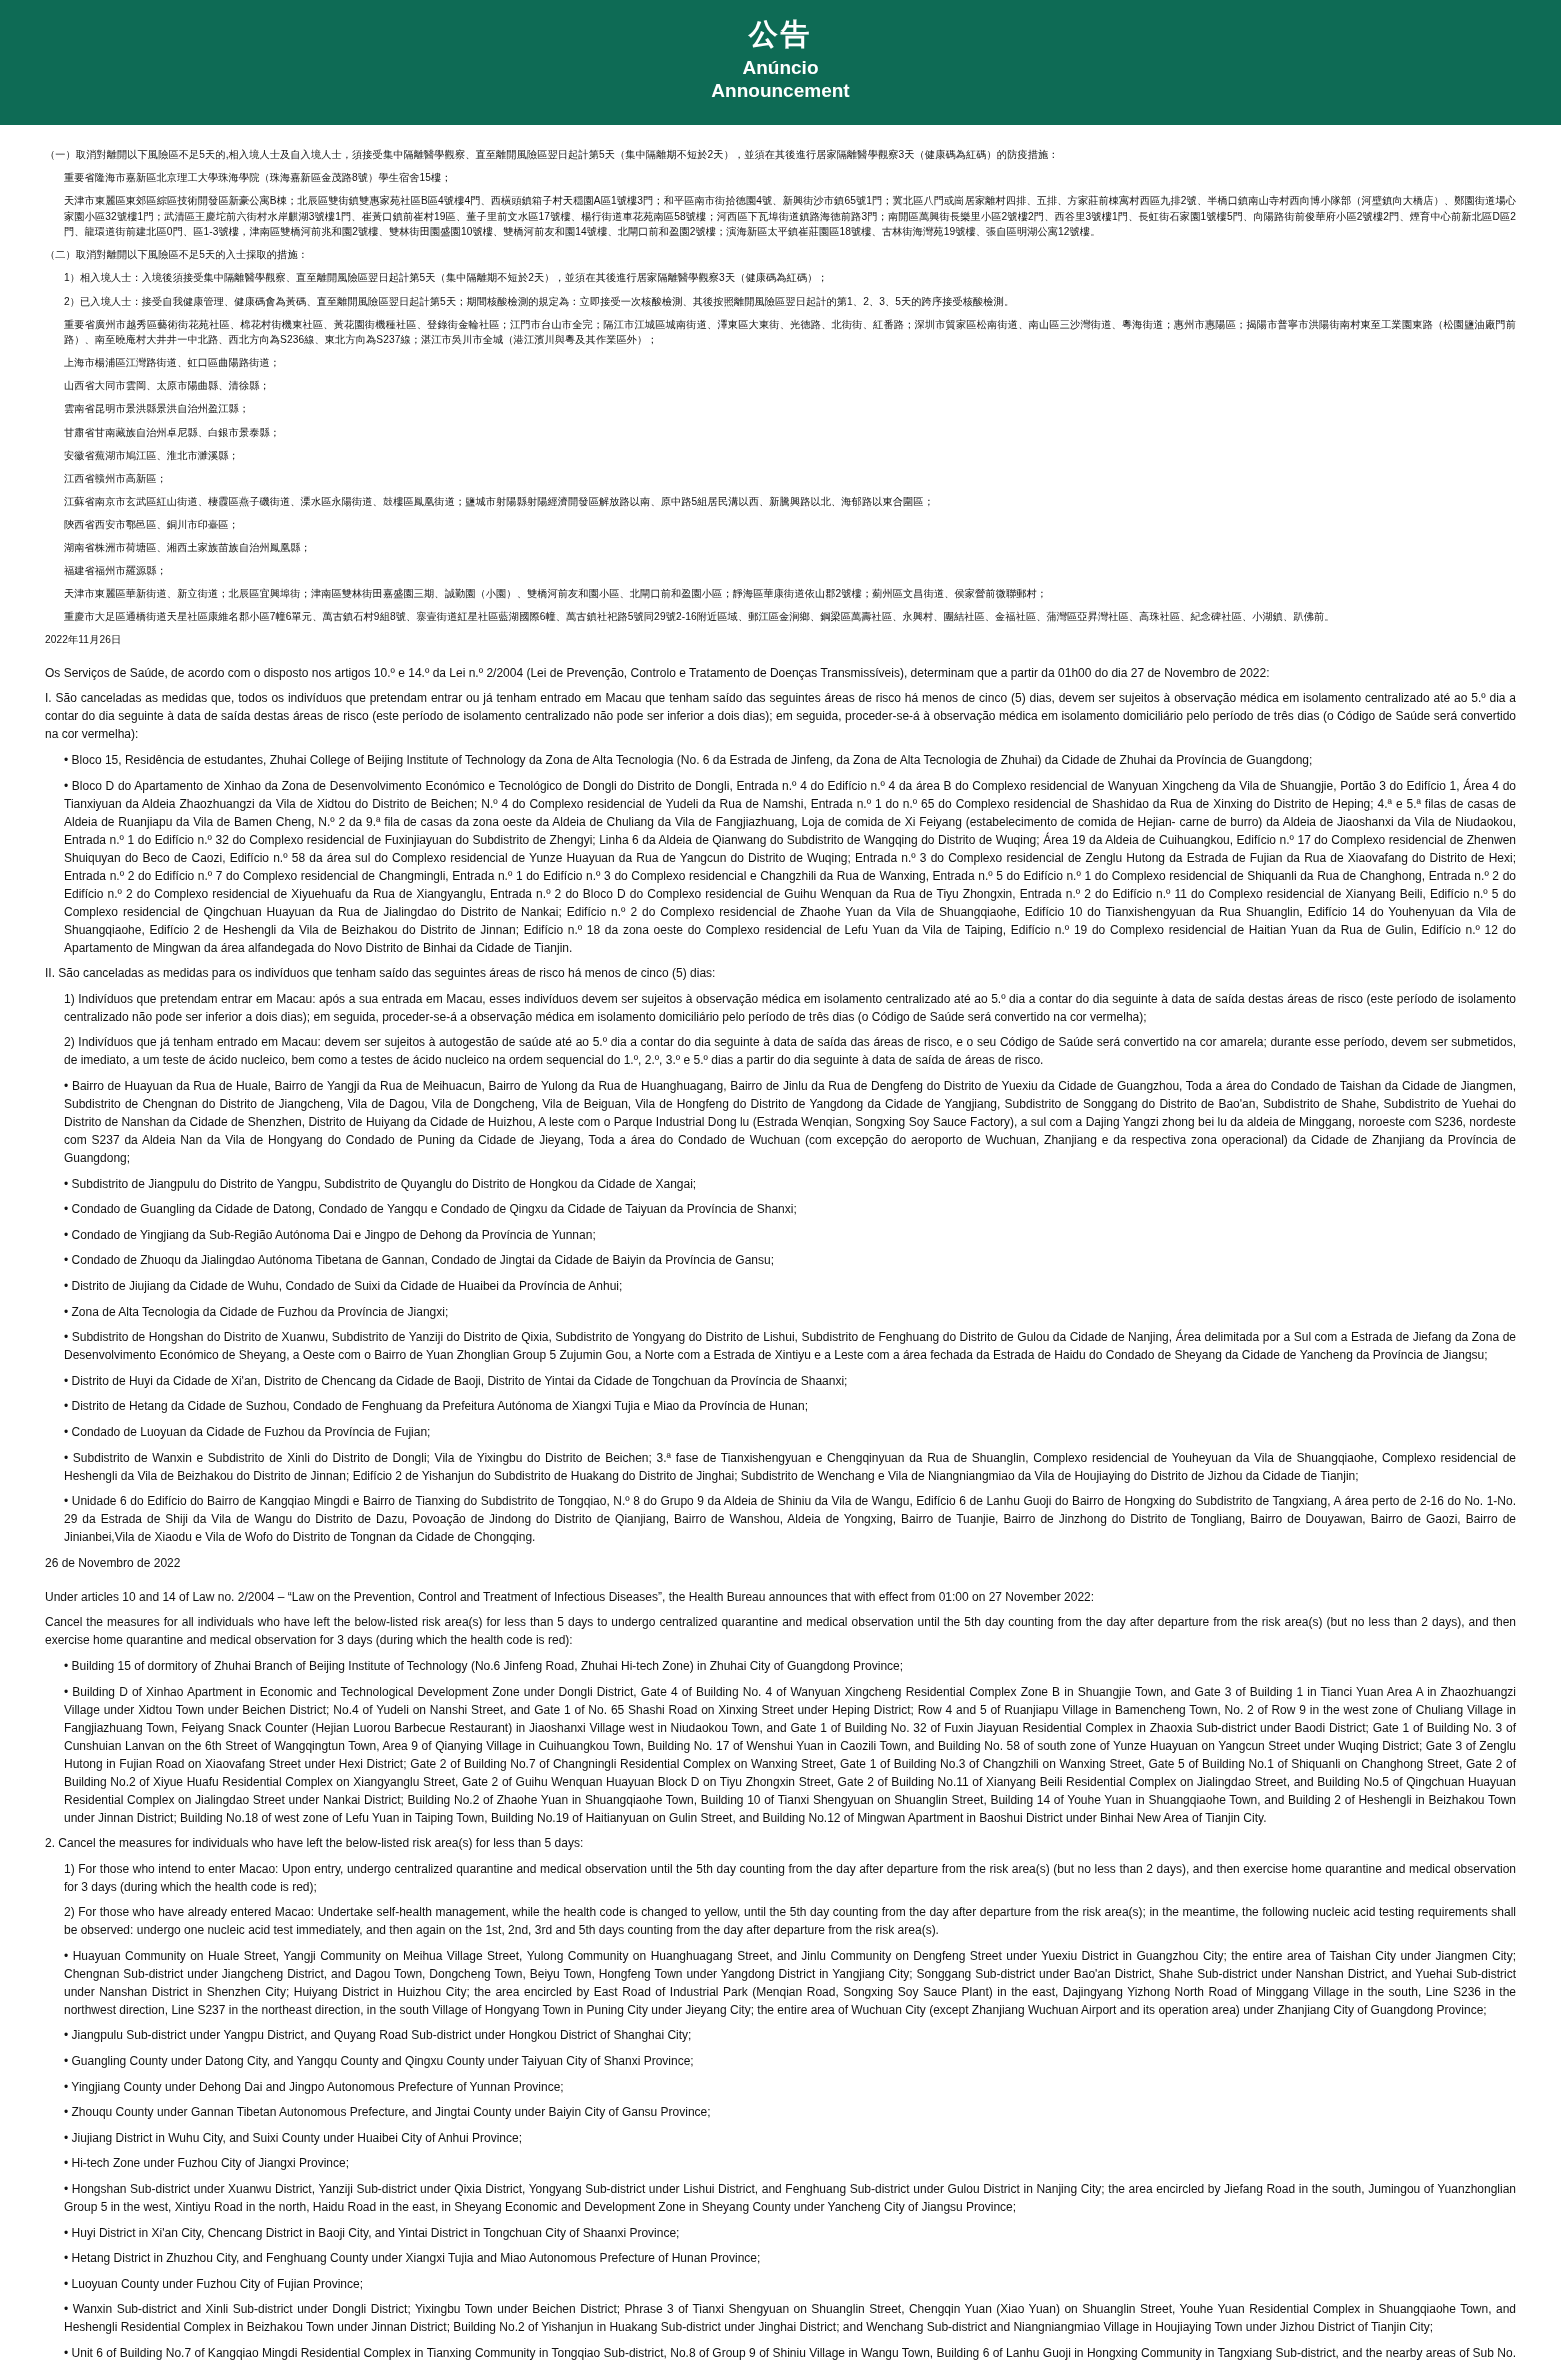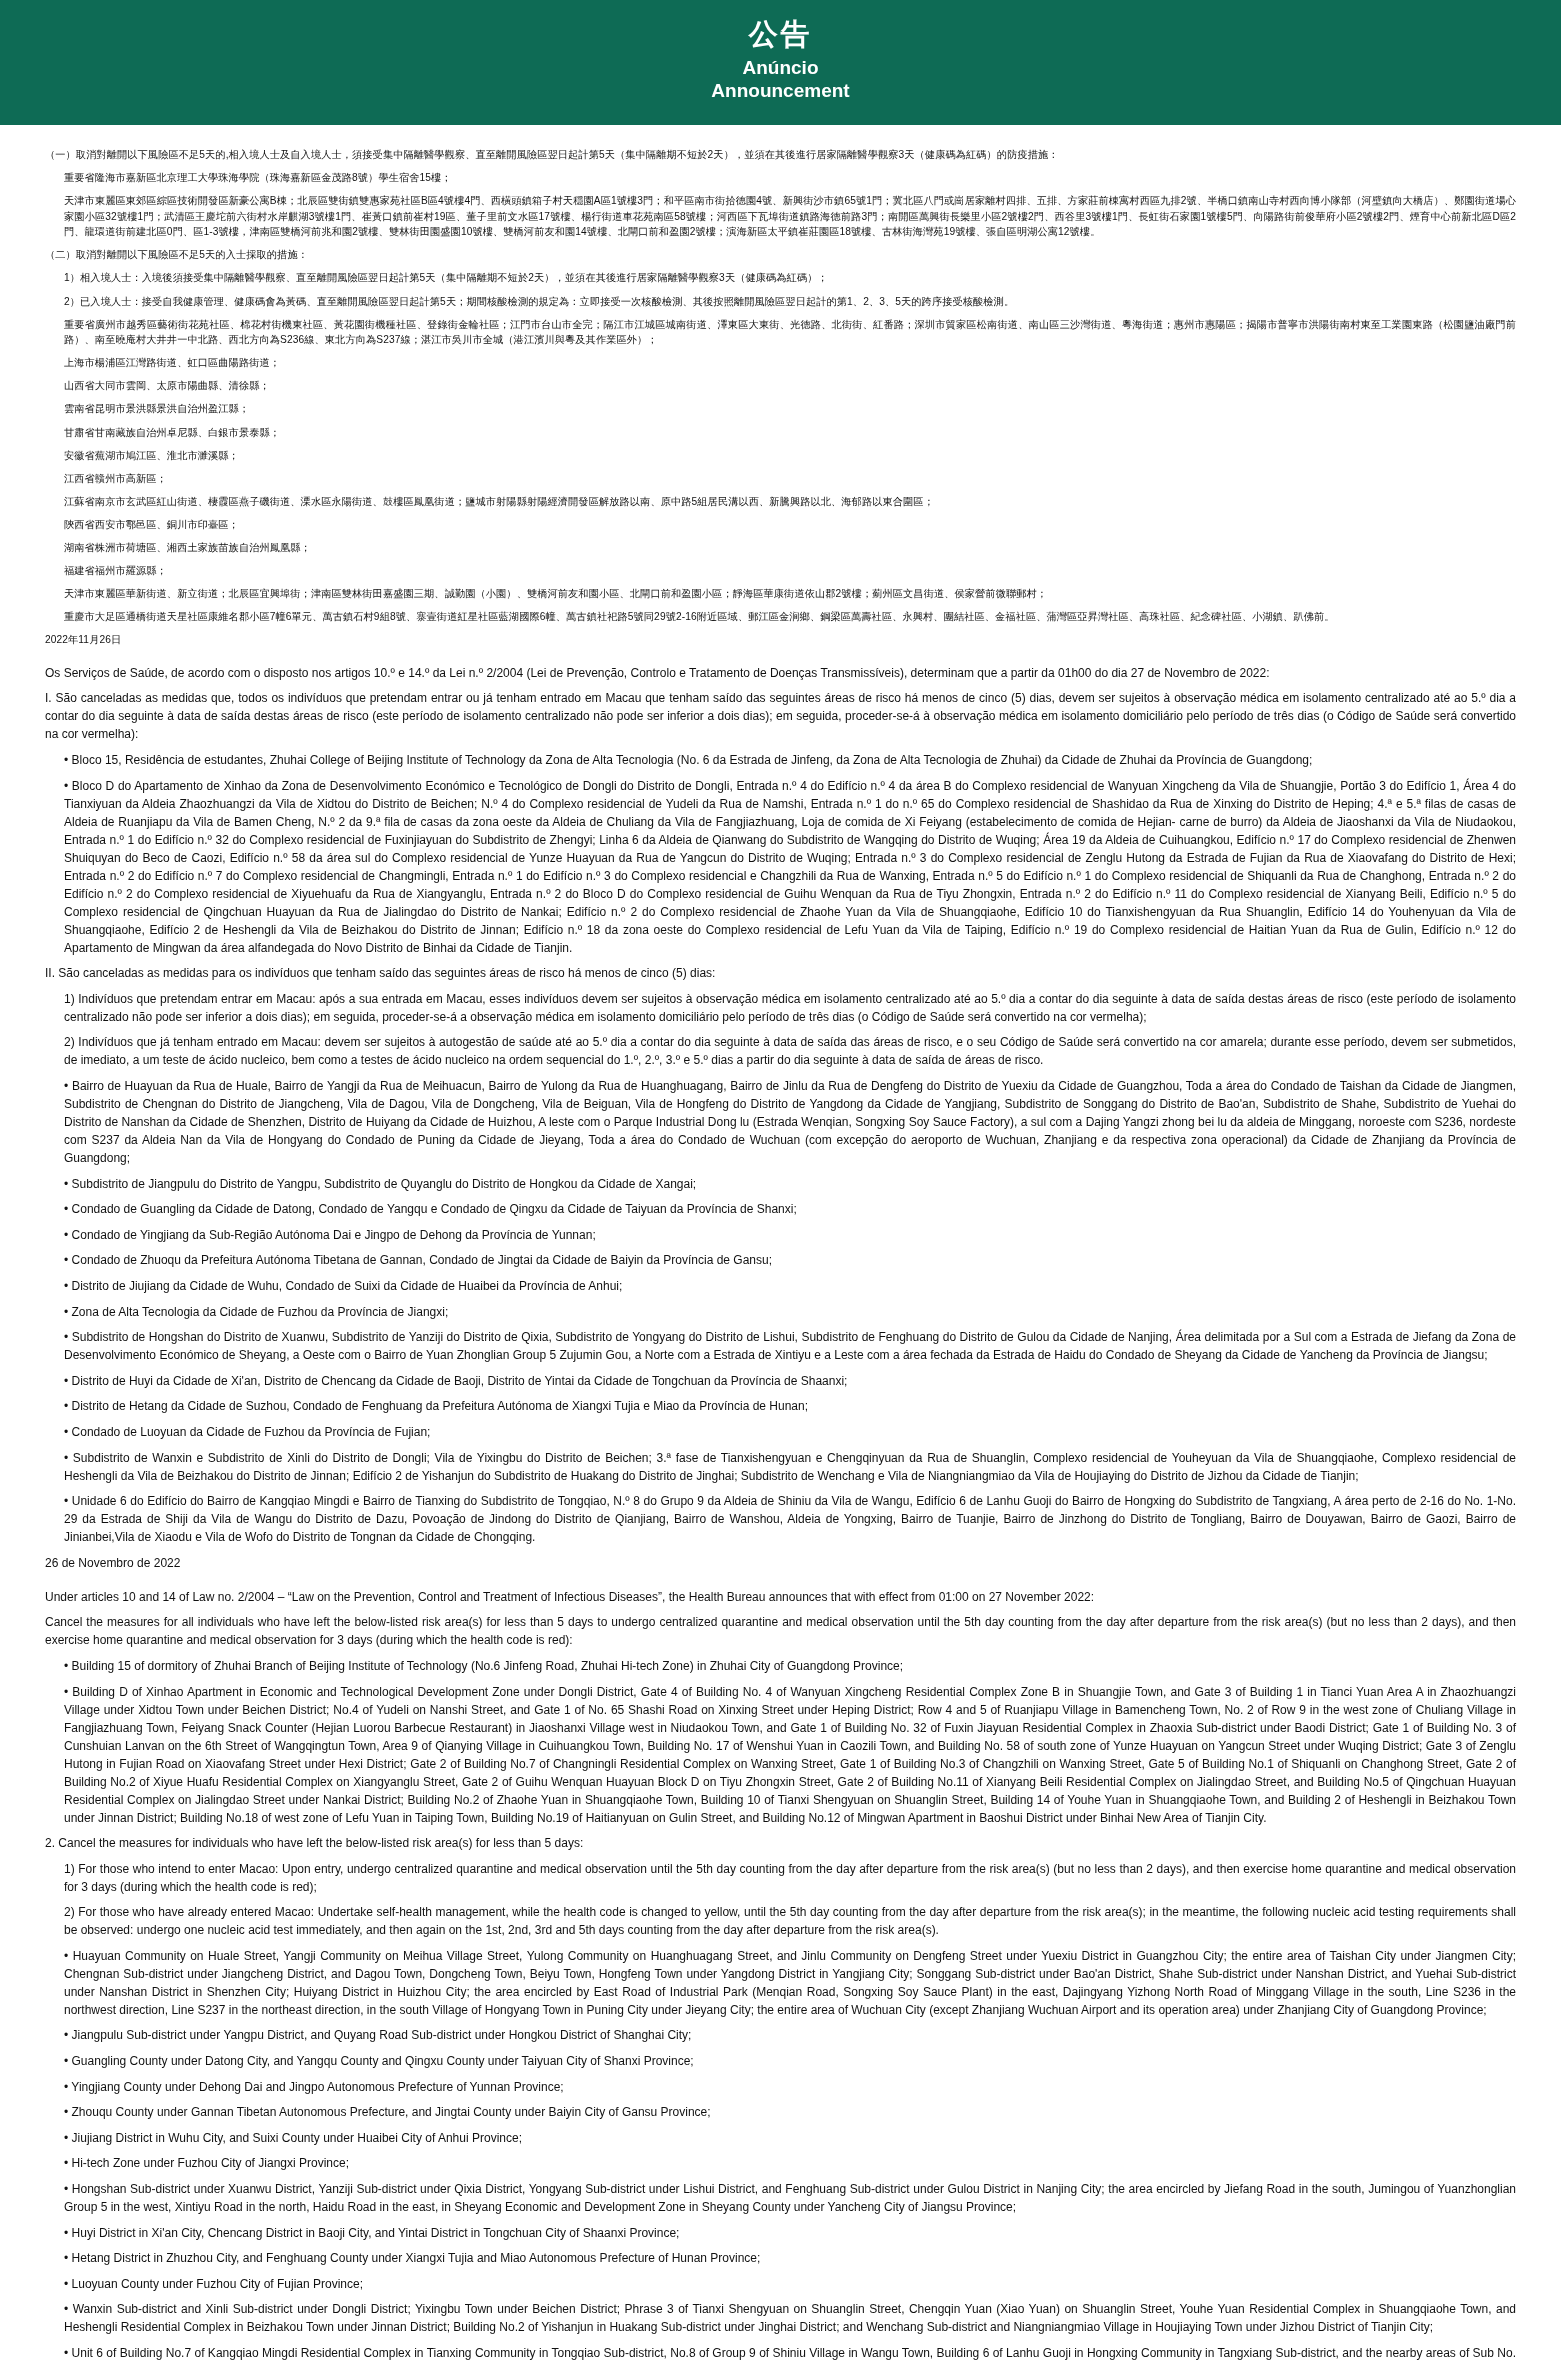--- a/index.html
+++ b/index.html
@@ -122,21 +122,21 @@
     <p class="t pt">I. São canceladas as medidas que, todos os indivíduos que pretendam entrar ou já tenham entrado em Macau que tenham saído das seguintes áreas de risco há menos de cinco (5) dias, devem ser sujeitos à observação médica em isolamento centralizado até ao 5.º dia a contar do dia seguinte à data de saída destas áreas de risco (este período de isolamento centralizado não pode ser inferior a dois dias); em seguida, proceder-se-á à observação médica em isolamento domiciliário pelo período de três dias (o Código de Saúde será convertido na cor vermelha):</p>
     <p class="t pt ind2">• Bloco 15, Residência de estudantes, Zhuhai College of Beijing Institute of Technology da Zona de Alta Tecnologia (No. 6 da Estrada de Jinfeng, da Zona de Alta Tecnologia de Zhuhai) da Cidade de Zhuhai da Província de Guangdong;</p>
     <p class="t pt ind2">• Bloco D do Apartamento de Xinhao da Zona de Desenvolvimento Económico e Tecnológico de Dongli do Distrito de Dongli, Entrada n.º 4 do Edifício n.º 4 da área B do Complexo residencial de Wanyuan Xingcheng da Vila de Shuangjie, Portão 3 do Edifício 1, Área 4 do Tianxiyuan da Aldeia Zhaozhuangzi da Vila de Xidtou do Distrito de Beichen; N.º 4 do Complexo residencial de Yudeli da Rua de Namshi, Entrada n.º 1 do n.º 65 do Complexo residencial de Shashidao da Rua de Xinxing do Distrito de Heping; 4.ª e 5.ª filas de casas de Aldeia de Ruanjiapu da Vila de Bamen Cheng, N.º 2 da 9.ª fila de casas da zona oeste da Aldeia de Chuliang da Vila de Fangjiazhuang, Loja de comida de Xi Feiyang (estabelecimento de comida de Hejian- carne de burro) da Aldeia de Jiaoshanxi da Vila de Niudaokou, Entrada n.º 1 do Edifício n.º 32 do Complexo residencial de Fuxinjiayuan do Subdistrito de Zhengyi; Linha 6 da Aldeia de Qianwang do Subdistrito de Wangqing do Distrito de Wuqing; Área 19 da Aldeia de Cuihuangkou, Edifício n.º 17 do Complexo residencial de Zhenwen Shuiquyan do Beco de Caozi, Edifício n.º 58 da área sul do Complexo residencial de Yunze Huayuan da Rua de Yangcun do Distrito de Wuqing; Entrada n.º 3 do Complexo residencial de Zenglu Hutong da Estrada de Fujian da Rua de Xiaovafang do Distrito de Hexi; Entrada n.º 2 do Edifício n.º 7 do Complexo residencial de Changmingli, Entrada n.º 1 do Edifício n.º 3 do Complexo residencial e Changzhili da Rua de Wanxing, Entrada n.º 5 do Edifício n.º 1 do Complexo residencial de Shiquanli da Rua de Changhong, Entrada n.º 2 do Edifício n.º 2 do Complexo residencial de Xiyuehuafu da Rua de Xiangyanglu, Entrada n.º 2 do Bloco D do Complexo residencial de Guihu Wenquan da Rua de Tiyu Zhongxin, Entrada n.º 2 do Edifício n.º 11 do Complexo residencial de Xianyang Beili, Edifício n.º 5 do Complexo residencial de Qingchuan Huayuan da Rua de Jialingdao do Distrito de Nankai; Edifício n.º 2 do Complexo residencial de Zhaohe Yuan da Vila de Shuangqiaohe, Edifício 10 do Tianxishengyuan da Rua Shuanglin, Edifício 14 do Youhenyuan da Vila de Shuangqiaohe, Edifício 2 de Heshengli da Vila de Beizhakou do Distrito de Jinnan; Edifício n.º 18 da zona oeste do Complexo residencial de Lefu Yuan da Vila de Taiping, Edifício n.º 19 do Complexo residencial de Haitian Yuan da Rua de Gulin, Edifício n.º 12 do Apartamento de Mingwan da área alfandegada do Novo Distrito de Binhai da Cidade de Tianjin.</p>
     <p class="t pt">II. São canceladas as medidas para os indivíduos que tenham saído das seguintes áreas de risco há menos de cinco (5) dias:</p>
     <p class="t pt ind2">1) Indivíduos que pretendam entrar em Macau: após a sua entrada em Macau, esses indivíduos devem ser sujeitos à observação médica em isolamento centralizado até ao 5.º dia a contar do dia seguinte à data de saída destas áreas de risco (este período de isolamento centralizado não pode ser inferior a dois dias); em seguida, proceder-se-á a observação médica em isolamento domiciliário pelo período de três dias (o Código de Saúde será convertido na cor vermelha);</p>
     <p class="t pt ind2">2) Indivíduos que já tenham entrado em Macau: devem ser sujeitos à autogestão de saúde até ao 5.º dia a contar do dia seguinte à data de saída das áreas de risco, e o seu Código de Saúde será convertido na cor amarela; durante esse período, devem ser submetidos, de imediato, a um teste de ácido nucleico, bem como a testes de ácido nucleico na ordem sequencial do 1.º, 2.º, 3.º e 5.º dias a partir do dia seguinte à data de saída de áreas de risco.</p>
     <p class="t pt ind2">• Bairro de Huayuan da Rua de Huale, Bairro de Yangji da Rua de Meihuacun, Bairro de Yulong da Rua de Huanghuagang, Bairro de Jinlu da Rua de Dengfeng do Distrito de Yuexiu da Cidade de Guangzhou, Toda a área do Condado de Taishan da Cidade de Jiangmen, Subdistrito de Chengnan do Distrito de Jiangcheng, Vila de Dagou, Vila de Dongcheng, Vila de Beiguan, Vila de Hongfeng do Distrito de Yangdong da Cidade de Yangjiang, Subdistrito de Songgang do Distrito de Bao'an, Subdistrito de Shahe, Subdistrito de Yuehai do Distrito de Nanshan da Cidade de Shenzhen, Distrito de Huiyang da Cidade de Huizhou, A leste com o Parque Industrial Dong lu (Estrada Wenqian, Songxing Soy Sauce Factory), a sul com a Dajing Yangzi zhong bei lu da aldeia de Minggang, noroeste com S236, nordeste com S237 da Aldeia Nan da Vila de Hongyang do Condado de Puning da Cidade de Jieyang, Toda a área do Condado de Wuchuan (com excepção do aeroporto de Wuchuan, Zhanjiang e da respectiva zona operacional) da Cidade de Zhanjiang da Província de Guangdong;</p>
     <p class="t pt ind2">• Subdistrito de Jiangpulu do Distrito de Yangpu, Subdistrito de Quyanglu do Distrito de Hongkou da Cidade de Xangai;</p>
     <p class="t pt ind2">• Condado de Guangling da Cidade de Datong, Condado de Yangqu e Condado de Qingxu da Cidade de Taiyuan da Província de Shanxi;</p>
     <p class="t pt ind2">• Condado de Yingjiang da Sub-Região Autónoma Dai e Jingpo de Dehong da Província de Yunnan;</p>
-    <p class="t pt ind2">• Condado de Zhuoqu da Prefeitura Autónoma Tibetana de Gannan, Condado de Jingtai da Cidade de Baiyin da Província de Gansu;</p>
+    <p class="t pt ind2">• Condado de Zhuoqu da Jialingdao Autónoma Tibetana de Gannan, Condado de Jingtai da Cidade de Baiyin da Província de Gansu;</p>
     <p class="t pt ind2">• Distrito de Jiujiang da Cidade de Wuhu, Condado de Suixi da Cidade de Huaibei da Província de Anhui;</p>
     <p class="t pt ind2">• Zona de Alta Tecnologia da Cidade de Fuzhou da Província de Jiangxi;</p>
     <p class="t pt ind2">• Subdistrito de Hongshan do Distrito de Xuanwu, Subdistrito de Yanziji do Distrito de Qixia, Subdistrito de Yongyang do Distrito de Lishui, Subdistrito de Fenghuang do Distrito de Gulou da Cidade de Nanjing, Área delimitada por a Sul com a Estrada de Jiefang da Zona de Desenvolvimento Económico de Sheyang, a Oeste com o Bairro de Yuan Zhonglian Group 5 Zujumin Gou, a Norte com a Estrada de Xintiyu e a Leste com a área fechada da Estrada de Haidu do Condado de Sheyang da Cidade de Yancheng da Província de Jiangsu;</p>
     <p class="t pt ind2">• Distrito de Huyi da Cidade de Xi'an, Distrito de Chencang da Cidade de Baoji, Distrito de Yintai da Cidade de Tongchuan da Província de Shaanxi;</p>
     <p class="t pt ind2">• Distrito de Hetang da Cidade de Suzhou, Condado de Fenghuang da Prefeitura Autónoma de Xiangxi Tujia e Miao da Província de Hunan;</p>
     <p class="t pt ind2">• Condado de Luoyuan da Cidade de Fuzhou da Província de Fujian;</p>
     <p class="t pt ind2">• Subdistrito de Wanxin e Subdistrito de Xinli do Distrito de Dongli; Vila de Yixingbu do Distrito de Beichen; 3.ª fase de Tianxishengyuan e Chengqinyuan da Rua de Shuanglin, Complexo residencial de Youheyuan da Vila de Shuangqiaohe, Complexo residencial de Heshengli da Vila de Beizhakou do Distrito de Jinnan; Edifício 2 de Yishanjun do Subdistrito de Huakang do Distrito de Jinghai; Subdistrito de Wenchang e Vila de Niangniangmiao da Vila de Houjiaying do Distrito de Jizhou da Cidade de Tianjin;</p>
     <p class="t pt ind2">• Unidade 6 do Edifício do Bairro de Kangqiao Mingdi e Bairro de Tianxing do Subdistrito de Tongqiao, N.º 8 do Grupo 9 da Aldeia de Shiniu da Vila de Wangu, Edifício 6 de Lanhu Guoji do Bairro de Hongxing do Subdistrito de Tangxiang, A área perto de 2-16 do No. 1-No. 29 da Estrada de Shiji da Vila de Wangu do Distrito de Dazu, Povoação de Jindong do Distrito de Qianjiang, Bairro de Wanshou, Aldeia de Yongxing, Bairro de Tuanjie, Bairro de Jinzhong do Distrito de Tongliang, Bairro de Douyawan, Bairro de Gaozi, Bairro de Jinianbei,Vila de Xiaodu e Vila de Wofo do Distrito de Tongnan da Cidade de Chongqing.</p>
     <p class="t pt date">26 de Novembro de 2022</p>
 

